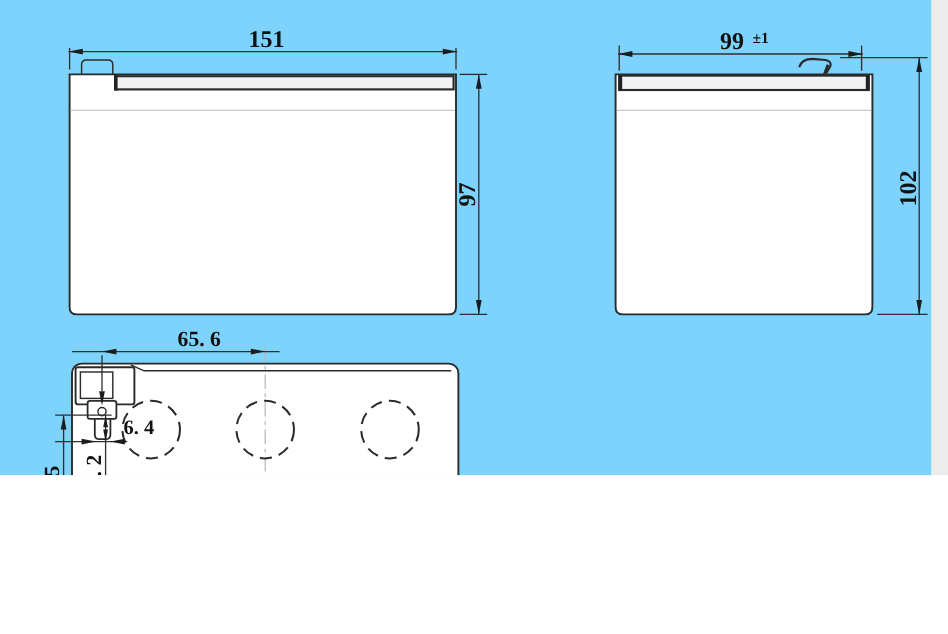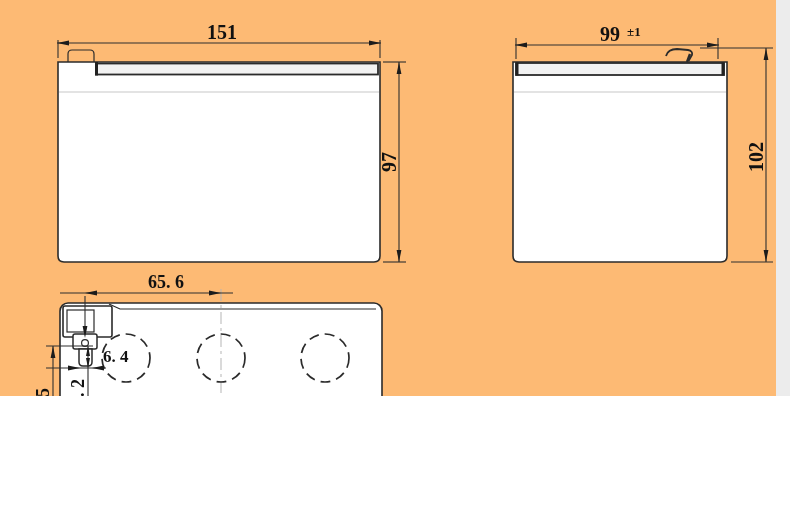--- a/index.html
+++ b/index.html
@@ -1,16 +1,16 @@
 <!DOCTYPE html>
 <html><head>
 <meta charset="utf-8">
 <style>
   html,body{margin:0;padding:0;background:#ffffff;}
-  #canvas{position:relative;width:790px;height:396px;background:#fdba74;overflow:hidden;}
+  #canvas{position:relative;width:790px;height:396px;background:#7dd3fc;overflow:hidden;}
   svg{position:absolute;left:0;top:0;}
   .outline{fill:#ffffff;stroke:#2b2b2b;stroke-width:1.6;}
   .thin{fill:none;stroke:#2b2b2b;stroke-width:1.2;}
   .dimline{stroke:#2e2e2e;stroke-width:1.1;fill:none;}
   .arr{fill:#1c1c1c;stroke:none;}
   .faint{stroke:#c7c7c7;stroke-width:1;fill:none;}
   .center{stroke:#b5b5b5;stroke-width:1;fill:none;stroke-dasharray:12 4 3 4;}
   .dashc{fill:none;stroke:#2b2b2b;stroke-width:1.7;stroke-dasharray:10 6;}
   .band{fill:#f2f2f2;stroke:#2b2b2b;stroke-width:1.8;}
   .dim{font-family:"Liberation Serif","DejaVu Serif",serif;font-weight:bold;fill:#111111;}

